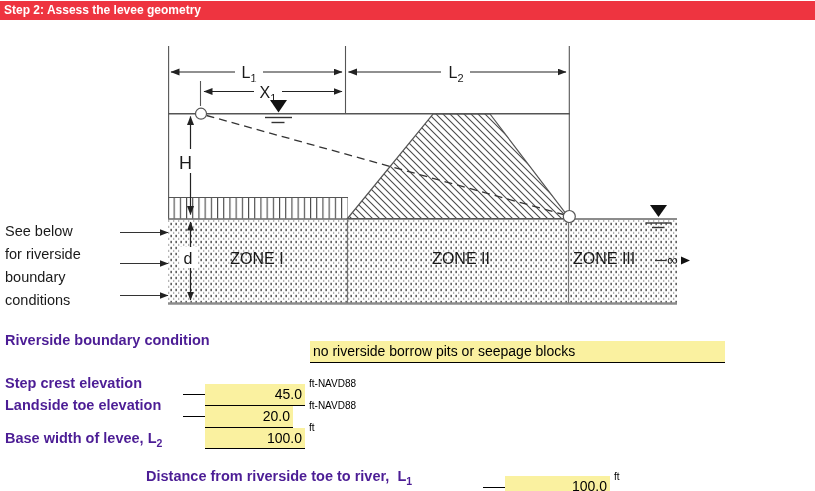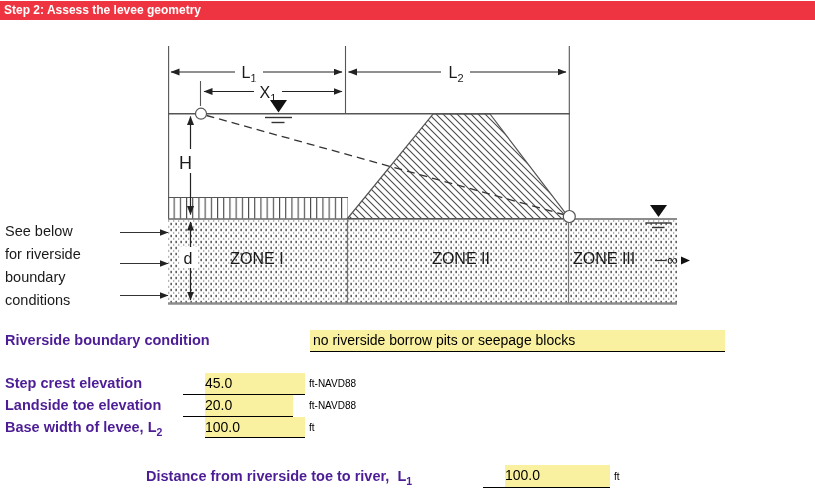--- a/index.html
+++ b/index.html
@@ -11,23 +11,23 @@
     position:absolute;left:0;top:1px;width:815px;height:19px;
     color:#fff;font-weight:bold;font-size:12px;line-height:19px;
     padding-left:4px;box-sizing:border-box;white-space:pre;
   }
   svg{position:absolute;left:0;top:0;}
   svg text{font-family:"Liberation Sans",sans-serif;fill:#1a1a1a;}
   .lbl{position:absolute;font-size:14.5px;color:#4c1d95;white-space:pre;line-height:16px;font-weight:bold;}
   .unit{position:absolute;font-size:10px;color:#000;white-space:pre;line-height:16px;}
   .cell{
     position:absolute;box-sizing:border-box;border-bottom:1.5px solid #000;
-    font-size:14px;line-height:20px;white-space:pre;
+    font-size:14px;line-height:20px;white-space:pre;margin-top:11px;
   }
-  .cell.right{padding-right:3px;}
+  .cell.right{text-align:right;padding-right:3px;}
   .cell.left{text-align:left;padding-left:3px;}
   .uext{position:absolute;border-top:1.5px solid #000;height:0;}
   sub{font-size:10.5px;}
 </style>
 </head>
 <body>
 
 <div id="app">
 
   <div class="header" style="background-color: rgb(238, 52, 64);">Step 2: Assess the levee geometry</div>
@@ -148,21 +148,21 @@
   <div class="lbl" style="left:5px;top:375px;"><span>Step crest elevation</span><sub></sub></div>
   <div class="uext" style="left:183px;top:393.5px;width:23px;"></div>
   <div class="cell right" style="left: 205px; top: 373px; width: 100px; height: 22px; background-color: rgb(250, 241, 160);">45.0</div>
   <div class="unit" style="left:309px;top:376px;">ft-NAVD88</div>
 
   <div class="lbl" style="left:5px;top:397px;"><span>Landside toe elevation</span><sub></sub></div>
   <div class="uext" style="left:183px;top:415.5px;width:23px;"></div>
   <div class="cell right" style="left: 205px; top: 395px; width: 88px; height: 22px; background-color: rgb(250, 241, 160);">20.0</div>
   <div class="unit" style="left:309px;top:398px;">ft-NAVD88</div>
 
-  <div class="lbl" style="left:5px;top:419px;"><span>Base width of levee, L</span><sub>2</sub></div>
+  <div class="lbl" style="left:5px;top:430px;"><span>Base width of levee, L</span><sub>2</sub></div>
   <div class="cell right" style="left: 205px; top: 417px; width: 100px; height: 21px; background-color: rgb(250, 241, 160);">100.0</div>
   <div class="unit" style="left:309px;top:420px;">ft</div>
 
   <div class="lbl" style="left:146px;top:468px;"><span>Distance from riverside toe to river,  L</span><sub>1</sub></div>
   <div class="uext" style="left:483px;top:486.5px;width:23px;"></div>
   <div class="cell right" style="left: 505px; top: 465px; width: 105px; height: 23px; background-color: rgb(250, 241, 160);">100.0</div>
   <div class="unit" style="left:614px;top:469px;">ft</div>
 
 </div>
 

